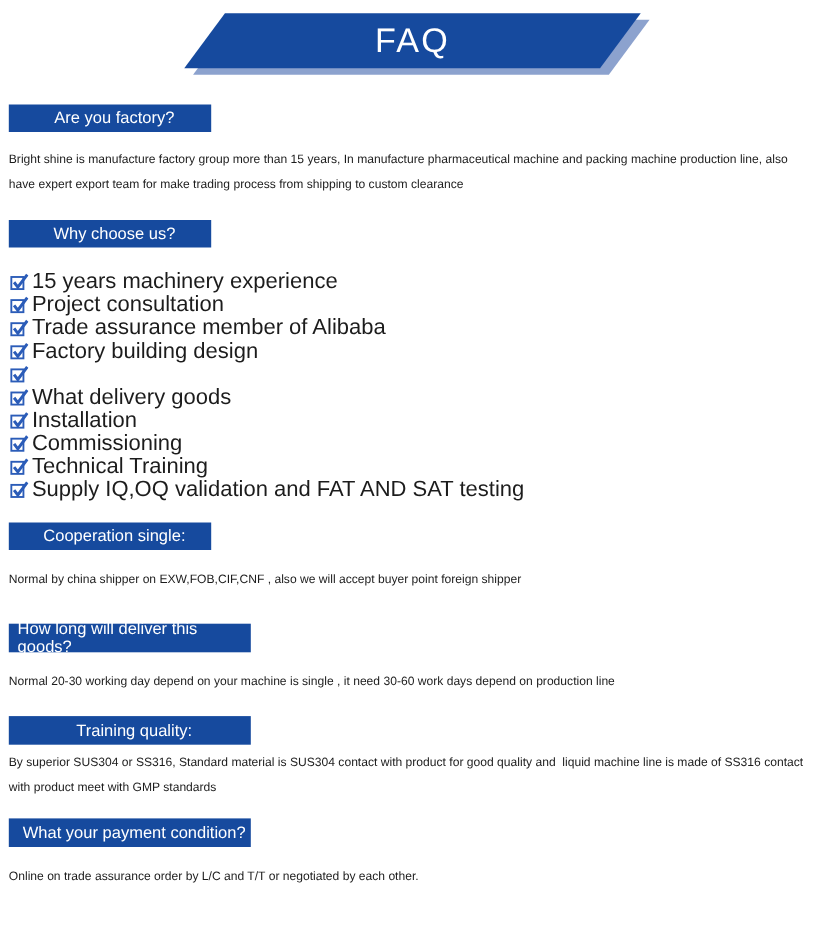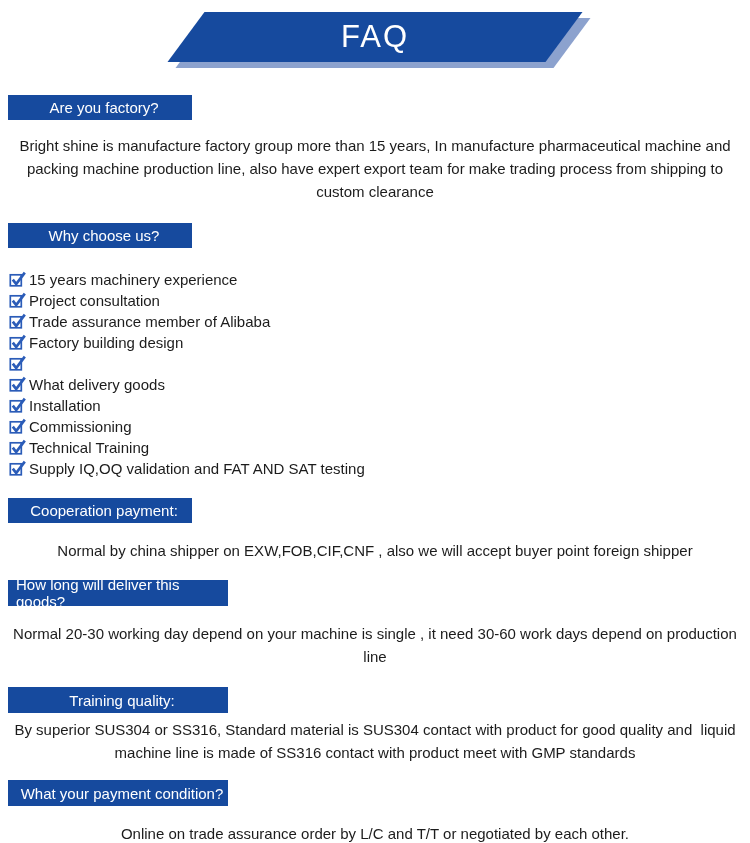--- a/index.html
+++ b/index.html
@@ -59,47 +59,46 @@
     align-items: center;
     box-sizing: border-box;
     justify-content: center;
   }
   .bar-sm { width: 184px; height: 25px; }
   .bar-lg { width: 220px; height: 26px; }
 
   
   .para {
     margin: 0 8px;
-    font-size: 15px;
+    font-size: 11px;
     line-height: 23px;
     white-space: pre-wrap;
     max-width: 736px;
-    text-align: center;
   }
 
   
   .mt21 { margin-top: 21px; }
   .mt20 { margin-top: 20px; }
   .mt19 { margin-top: 19px; }
-  .mt18 { margin-top: 18px; }
+  .mt18 { margin-top: 28px; }
   .mt16 { margin-top: 16px; }
   .mt15 { margin-top: 5px; }
   .mt14 { margin-top: 14px; }
 
   
   .checklist {
     list-style: none;
     margin: 21px 0 0 0;
     padding: 0 0 0 9px;
   }
   .check-item {
     height: 21px;
     display: flex;
     align-items: center;
-    font-size: 15px;
+    font-size: 20px;
     text-align: center;
   }
   .check-icon {
     width: 17px;
     height: 17px;
     margin-right: 3px;
     flex: 0 0 auto;
     display: inline-block;
   }
   .check-icon svg { display: block; }
@@ -208,21 +207,21 @@
       <svg width="17" height="17" viewBox="0 0 17 17">
           <rect x="1.3" y="3.8" width="11" height="11" fill="none" stroke="#2B5CB8" stroke-width="1.7"></rect>
           <path d="M3.8 8.6 L7.2 13 L15.8 1.6" fill="none" stroke="#2B5CB8" stroke-width="2.7"></path>
         </svg>
     </span>
     <span>Supply IQ,OQ validation and FAT AND SAT testing</span>
   </li>
 </ul>
 
 <div class="bar bar-sm mt19">
-  <span>Cooperation payment:</span>
+  <span>Cooperation single:</span>
 </div>
 <p class="para mt16">Normal by china shipper on EXW,FOB,CIF,CNF , also we will accept buyer point foreign shipper</p>
 
 <div class="bar bar-lg mt18">
   <span>How long will deliver this goods?</span>
 </div>
 <p class="para mt16">Normal 20-30 working day depend on your machine is single , it need 30-60 work days depend on production line</p>
 
 <div class="bar bar-lg mt19">
   <span>Training quality:</span>

